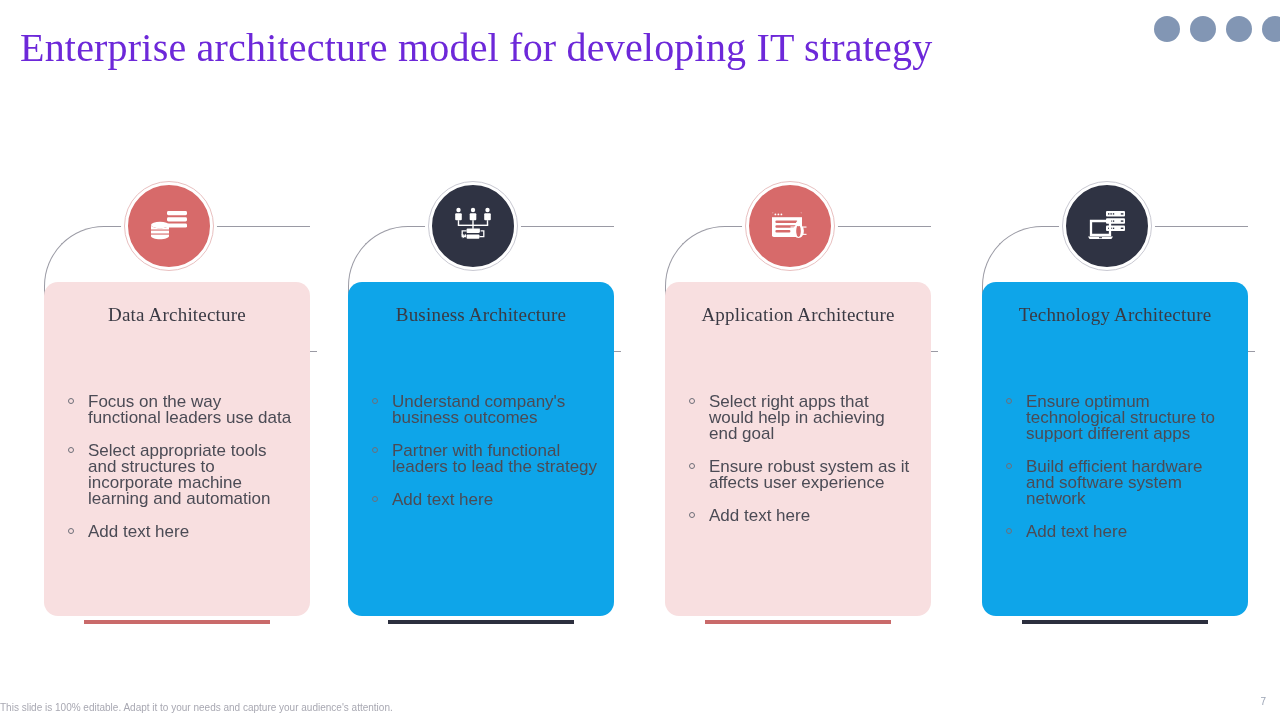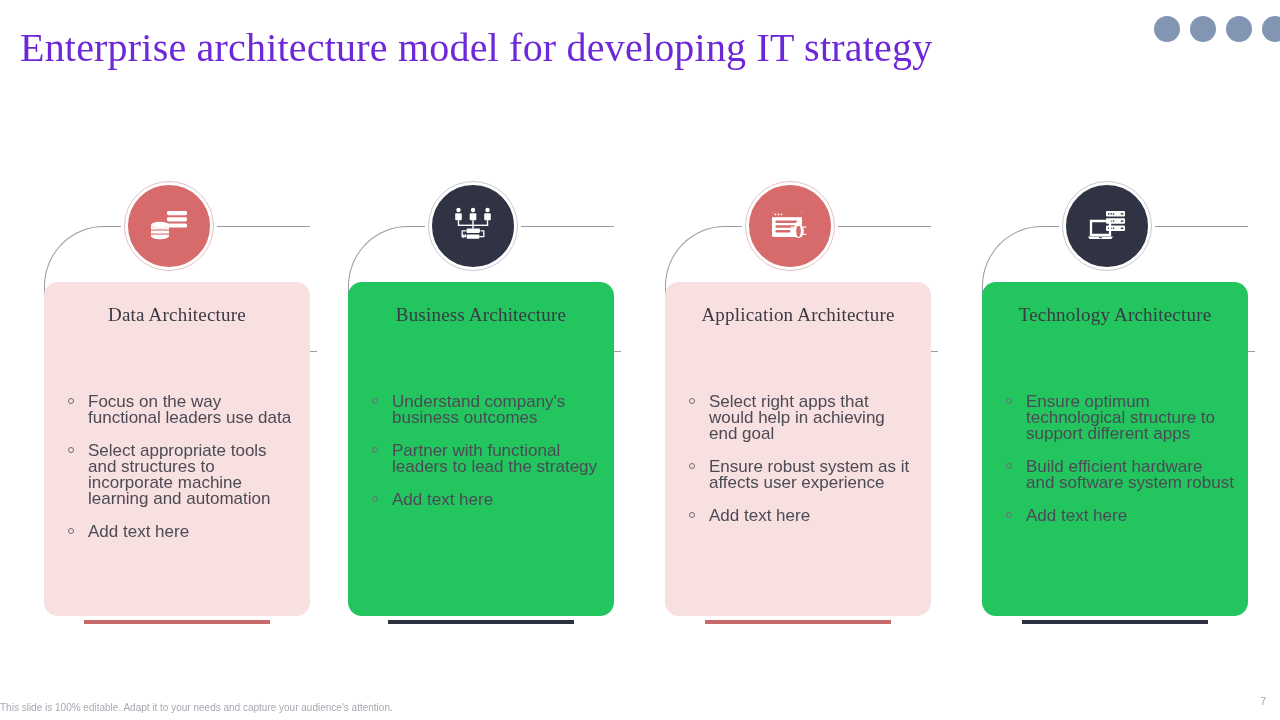--- a/index.html
+++ b/index.html
@@ -106,21 +106,21 @@
   
   .panel {
     position: absolute;
     left: 0;
     top: 100px;
     width: 266px;
     height: 334px;
     border-radius: 14px;
   }
   .panel.pink { background: #f8dfe0; }
-  .panel.gray { background: #22c55e; }
+  .panel.gray { background: #0ea5e9; }
 
   .panel-title {
     position: absolute;
     left: 0;
     top: 22px;
     width: 100%;
     text-align: center;
     font-family: "Liberation Serif", serif;
     font-size: 19px;
     font-weight: 400;
@@ -343,21 +343,21 @@
       <div class="swoosh"></div>
       <div class="panel gray">
         <div class="panel-title">Technology Architecture</div>
         <ul class="bullets">
           <li class="bullet">
             <span class="marker"></span>
             <span>Ensure optimum technological structure to support different apps</span>
           </li>
           <li class="bullet">
             <span class="marker"></span>
-            <span>Build efficient hardware and software system robust</span>
+            <span>Build efficient hardware and software system network</span>
           </li>
           <li class="bullet">
             <span class="marker"></span>
             <span>Add text here</span>
           </li>
         </ul>
       </div>
       <div class="accent dark"></div>
       <div class="badge dark">
         <svg width="46" height="46" viewBox="0 0 46 46" fill="#ffffff">

